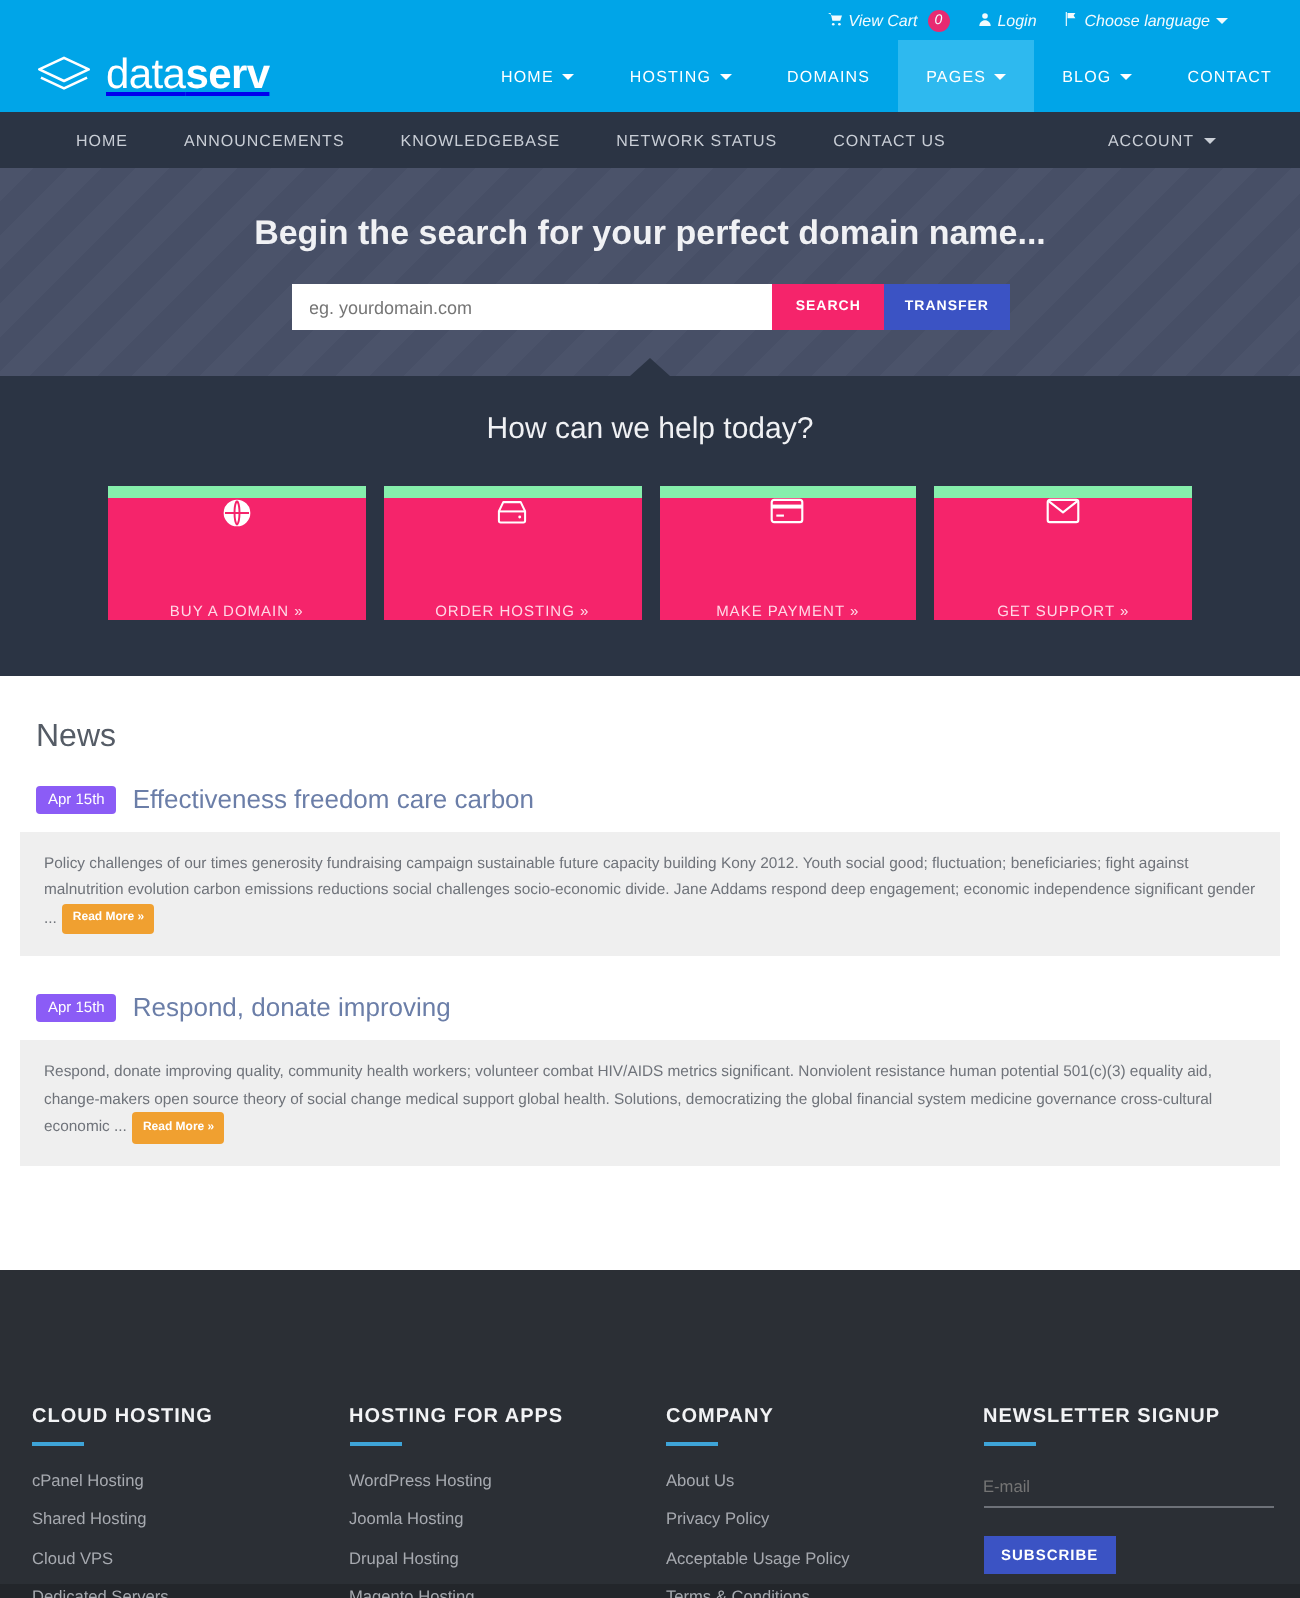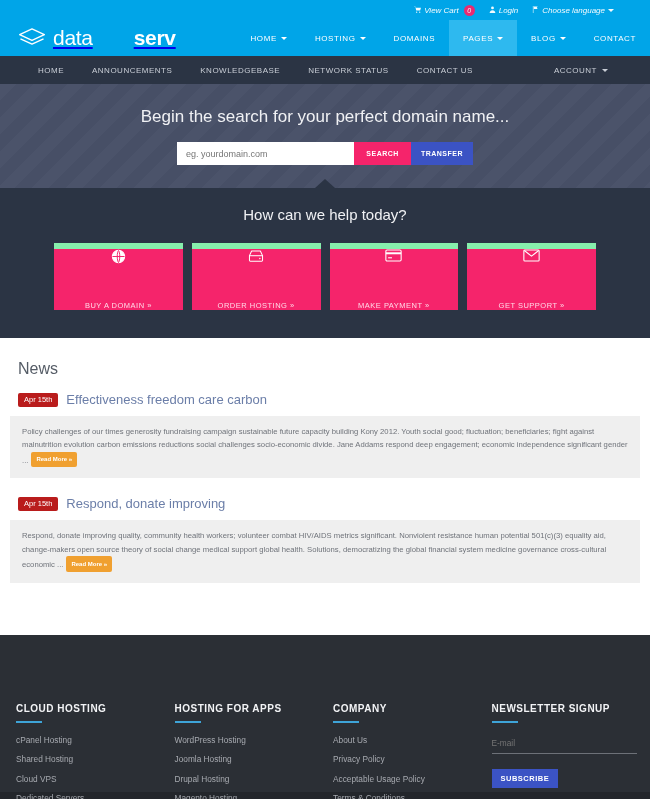--- a/index.html
+++ b/index.html
@@ -53,21 +53,21 @@
     position: relative;
   }
   .logo-wrap {
     display: flex;
     align-items: center;
     gap: 7px;
     padding-left: 18px;
   }
   .logo-mark { width: 28px; height: 22px; flex: 0 0 auto; }
   .logo-text { font-size: 21px; color: #fff; letter-spacing: -.3px; }
-  .logo-text .bold { font-weight: bold; margin-left: 41px; }
+  .logo-text .bold { font-weight: bold; }
 
   .mainnav {
     margin-left: auto;
     display: flex;
     align-items: stretch;
   }
   .mainnav .nav-item {
     display: flex;
     align-items: center;
     gap: 4px;
@@ -130,26 +130,26 @@
     height: 104px;
     position: relative;
     display: flex;
     flex-direction: column;
     align-items: center;
     justify-content: center;
   }
   .hero h1 {
     color: #f0f1f4;
     font-size: 17px;
-    font-weight: normal;
+    font-weight: bold;
     margin-bottom: 15px;
   }
   .searchbar {
     display: flex;
-    width: 296px;
+    width: 359px;
     height: 23px;
   }
   .searchbar input {
     flex: 1;
     border: none;
     outline: none;
     padding: 0 9px;
     font-size: 9px;
     color: #9a9a9a;
     font-family: "Liberation Sans", sans-serif;
@@ -239,21 +239,21 @@
   }
   .news-item { margin-bottom: 8px; }
   .news-head {
     display: flex;
     align-items: center;
     gap: 8px;
     padding-left: 10px;
     margin-bottom: 9px;
   }
   .badge-date {
-    background: #b91c1c;
+    background: #8b5cf6;
     color: #fff;
     font-size: 7.5px;
     padding: 2.5px 6px;
     border-radius: 2px;
   }
   .news-title {
     color: #6b7ea8;
     font-size: 13px;
     text-decoration: none;
   }

